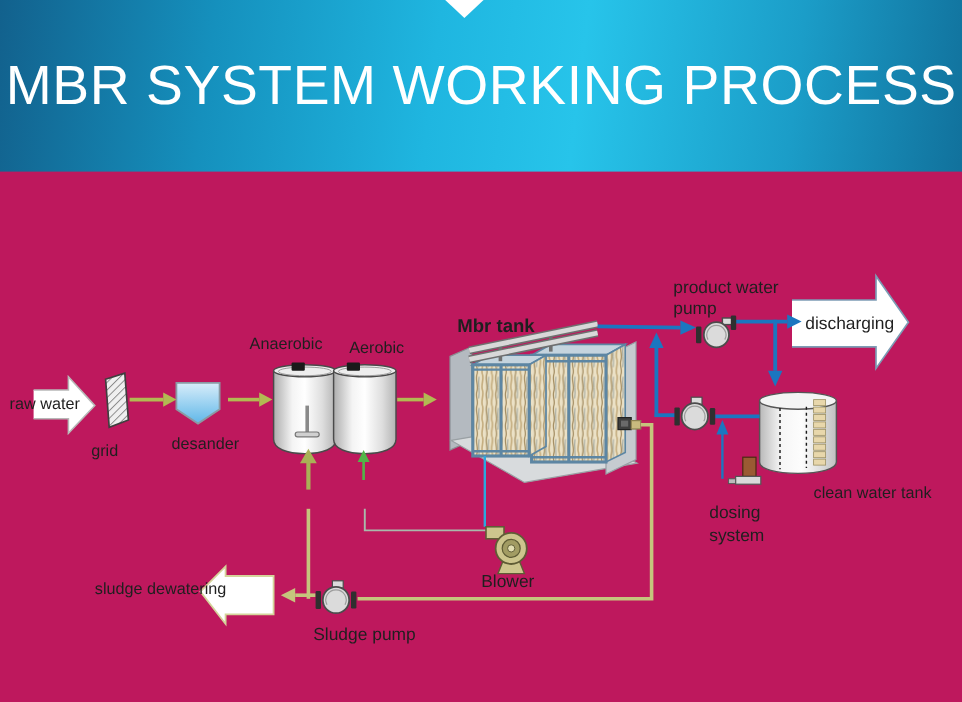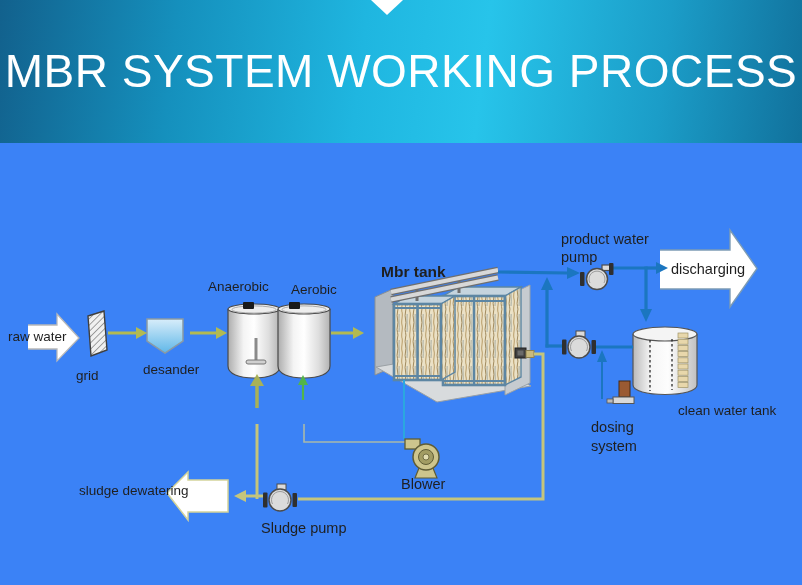--- a/index.html
+++ b/index.html
@@ -1,16 +1,16 @@
 <!DOCTYPE html>
 <html><head>
 <meta charset="utf-8">
 <style>
   html,body{margin:0;padding:0;background:#fff;}
-  .stage{position:relative;width:802px;height:585px;background:#3b82f6;overflow:hidden;
+  .stage{position:relative;width:802px;height:585px;background:#be185d;overflow:hidden;
          font-family:"Liberation Sans",sans-serif;}
   .banner{position:absolute;left:0;top:0;width:802px;height:143px;
           background:linear-gradient(97deg,#12618d 0%,#1590bd 22%,#1fb6e0 45%,#27c4ea 60%,#1b9dc8 82%,#11719c 100%);}
   .banner-triangle{position:absolute;left:371px;top:0;width:0;height:0;
           border-left:16px solid transparent;border-right:16px solid transparent;
           border-top:15px solid #ffffff;}
   .banner-title{position:absolute;left:0;top:44px;width:802px;text-align:center;
           color:#ffffff;font-size:46px;font-weight:400;letter-spacing:0.5px;white-space:nowrap;}
   svg.diagram{position:absolute;left:0;top:143px;}
   svg text{fill:#1f1f1f;font-family:"Liberation Sans",sans-serif;font-size:13.5px;}

